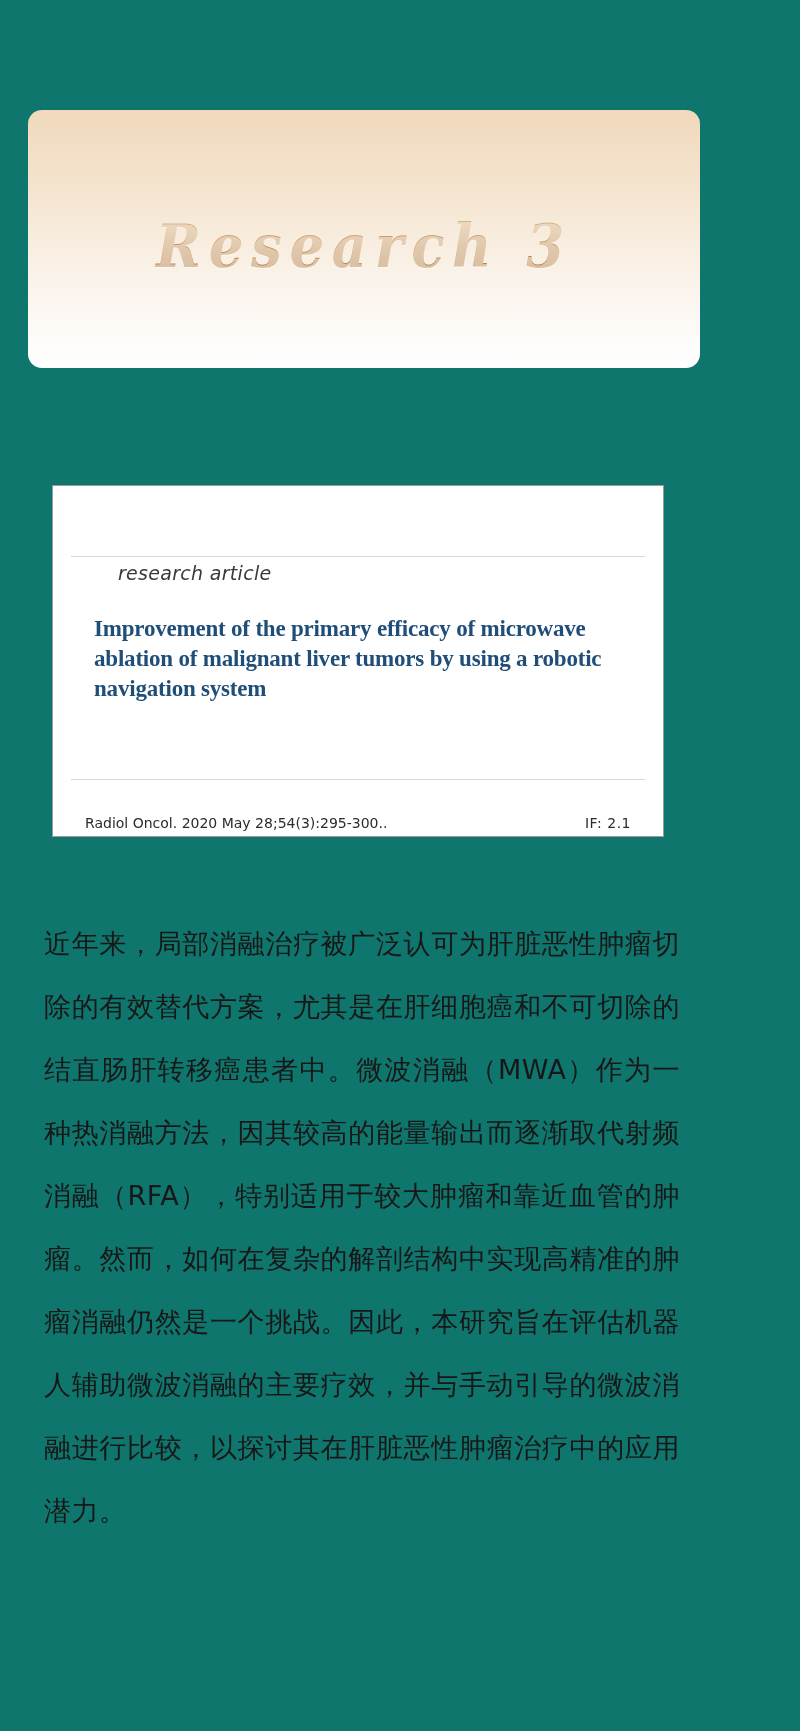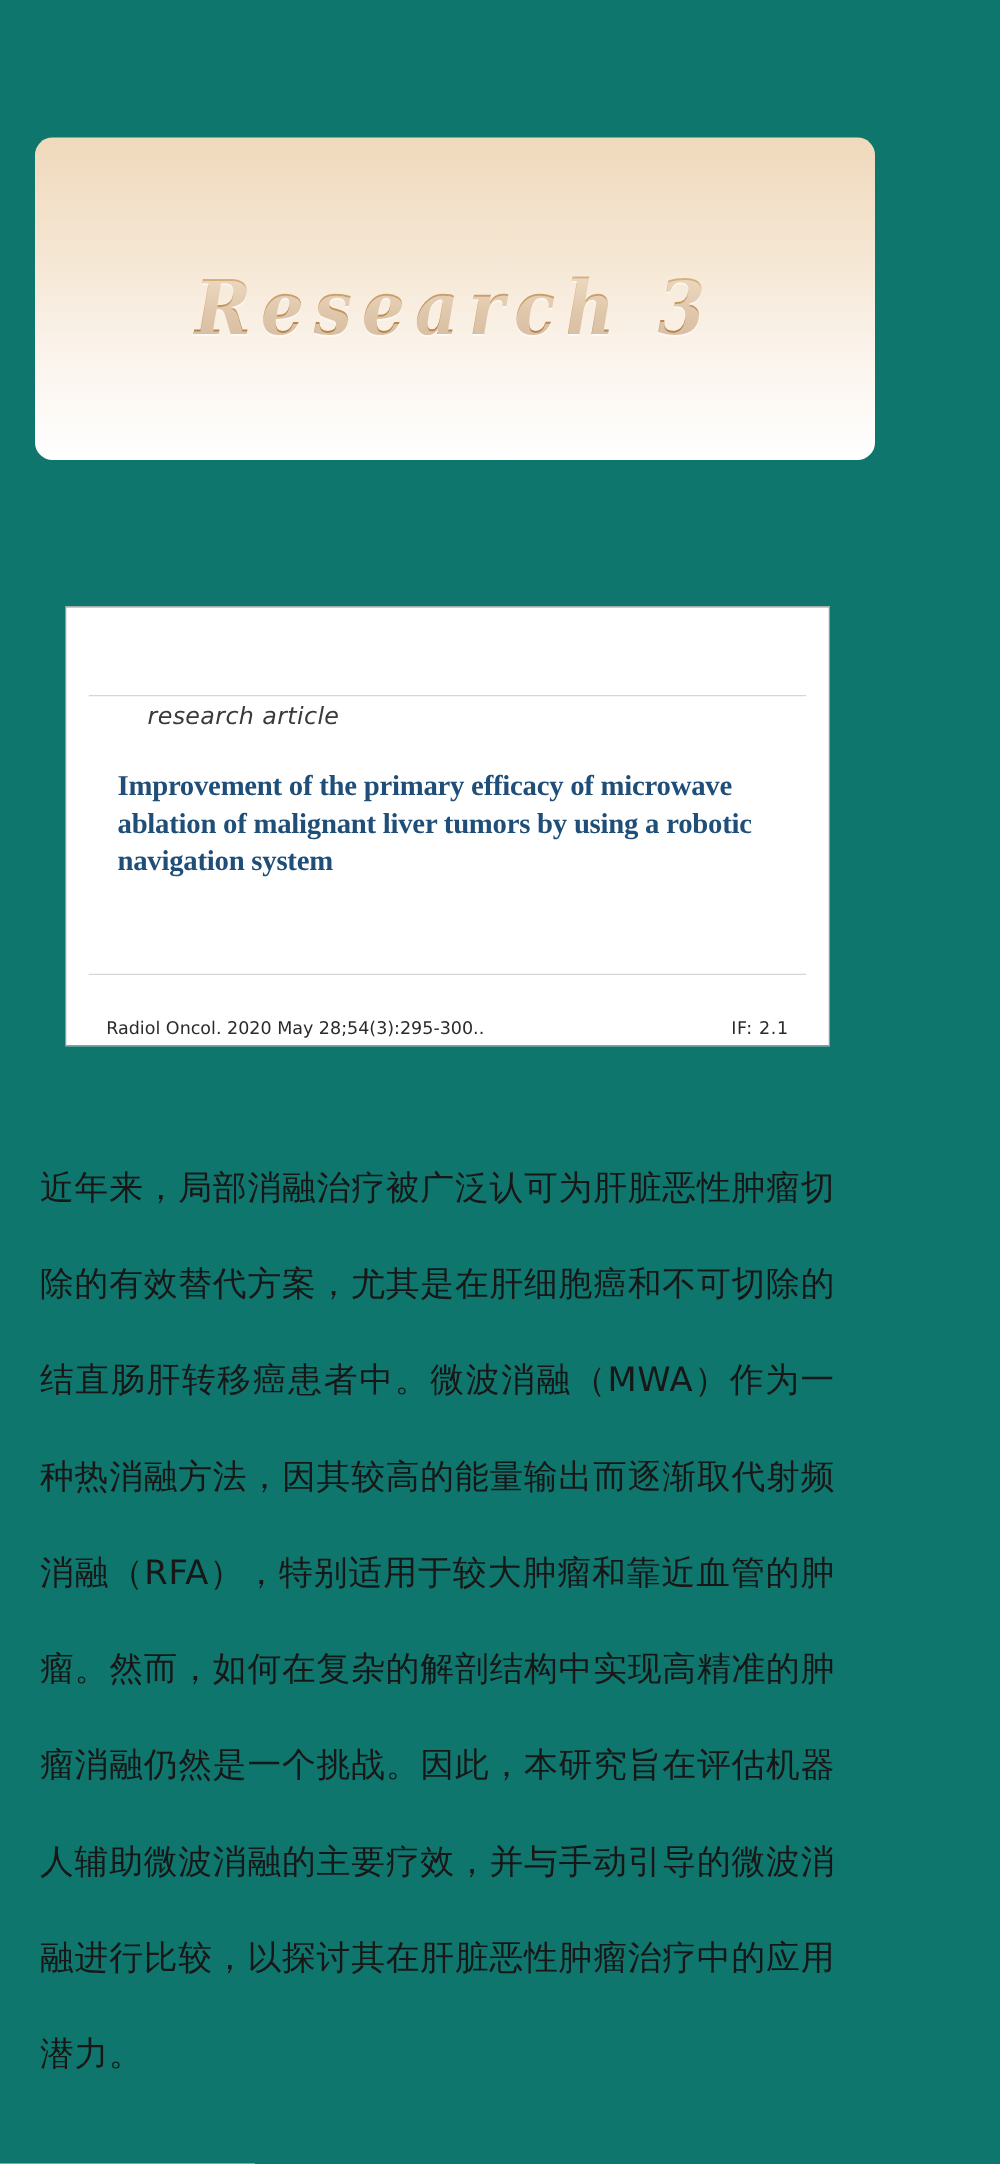--- a/index.html
+++ b/index.html
@@ -128,26 +128,26 @@
     font-family: "DejaVu Sans", sans-serif;
     font-size: 14px;
     color: #2b2b2b;
   }
   .card-footer .cite { letter-spacing: 0; }
   .card-footer .impact { letter-spacing: 0.5px; }
 
   
   .body-text {
     position: absolute;
-    left: 32px;
+    left: 44px;
     top: 912px;
     width: 636px;
     font-family: "DejaVu Sans", "Liberation Sans", sans-serif;
     font-size: 27px;
-    line-height: 77px;
+    line-height: 63px;
     color: #171717;
     text-align: justify;
     text-justify: inter-character;
     letter-spacing: 0.5px;
   }
 </style>
 </head>
 <body>
 
 <div class="page">

